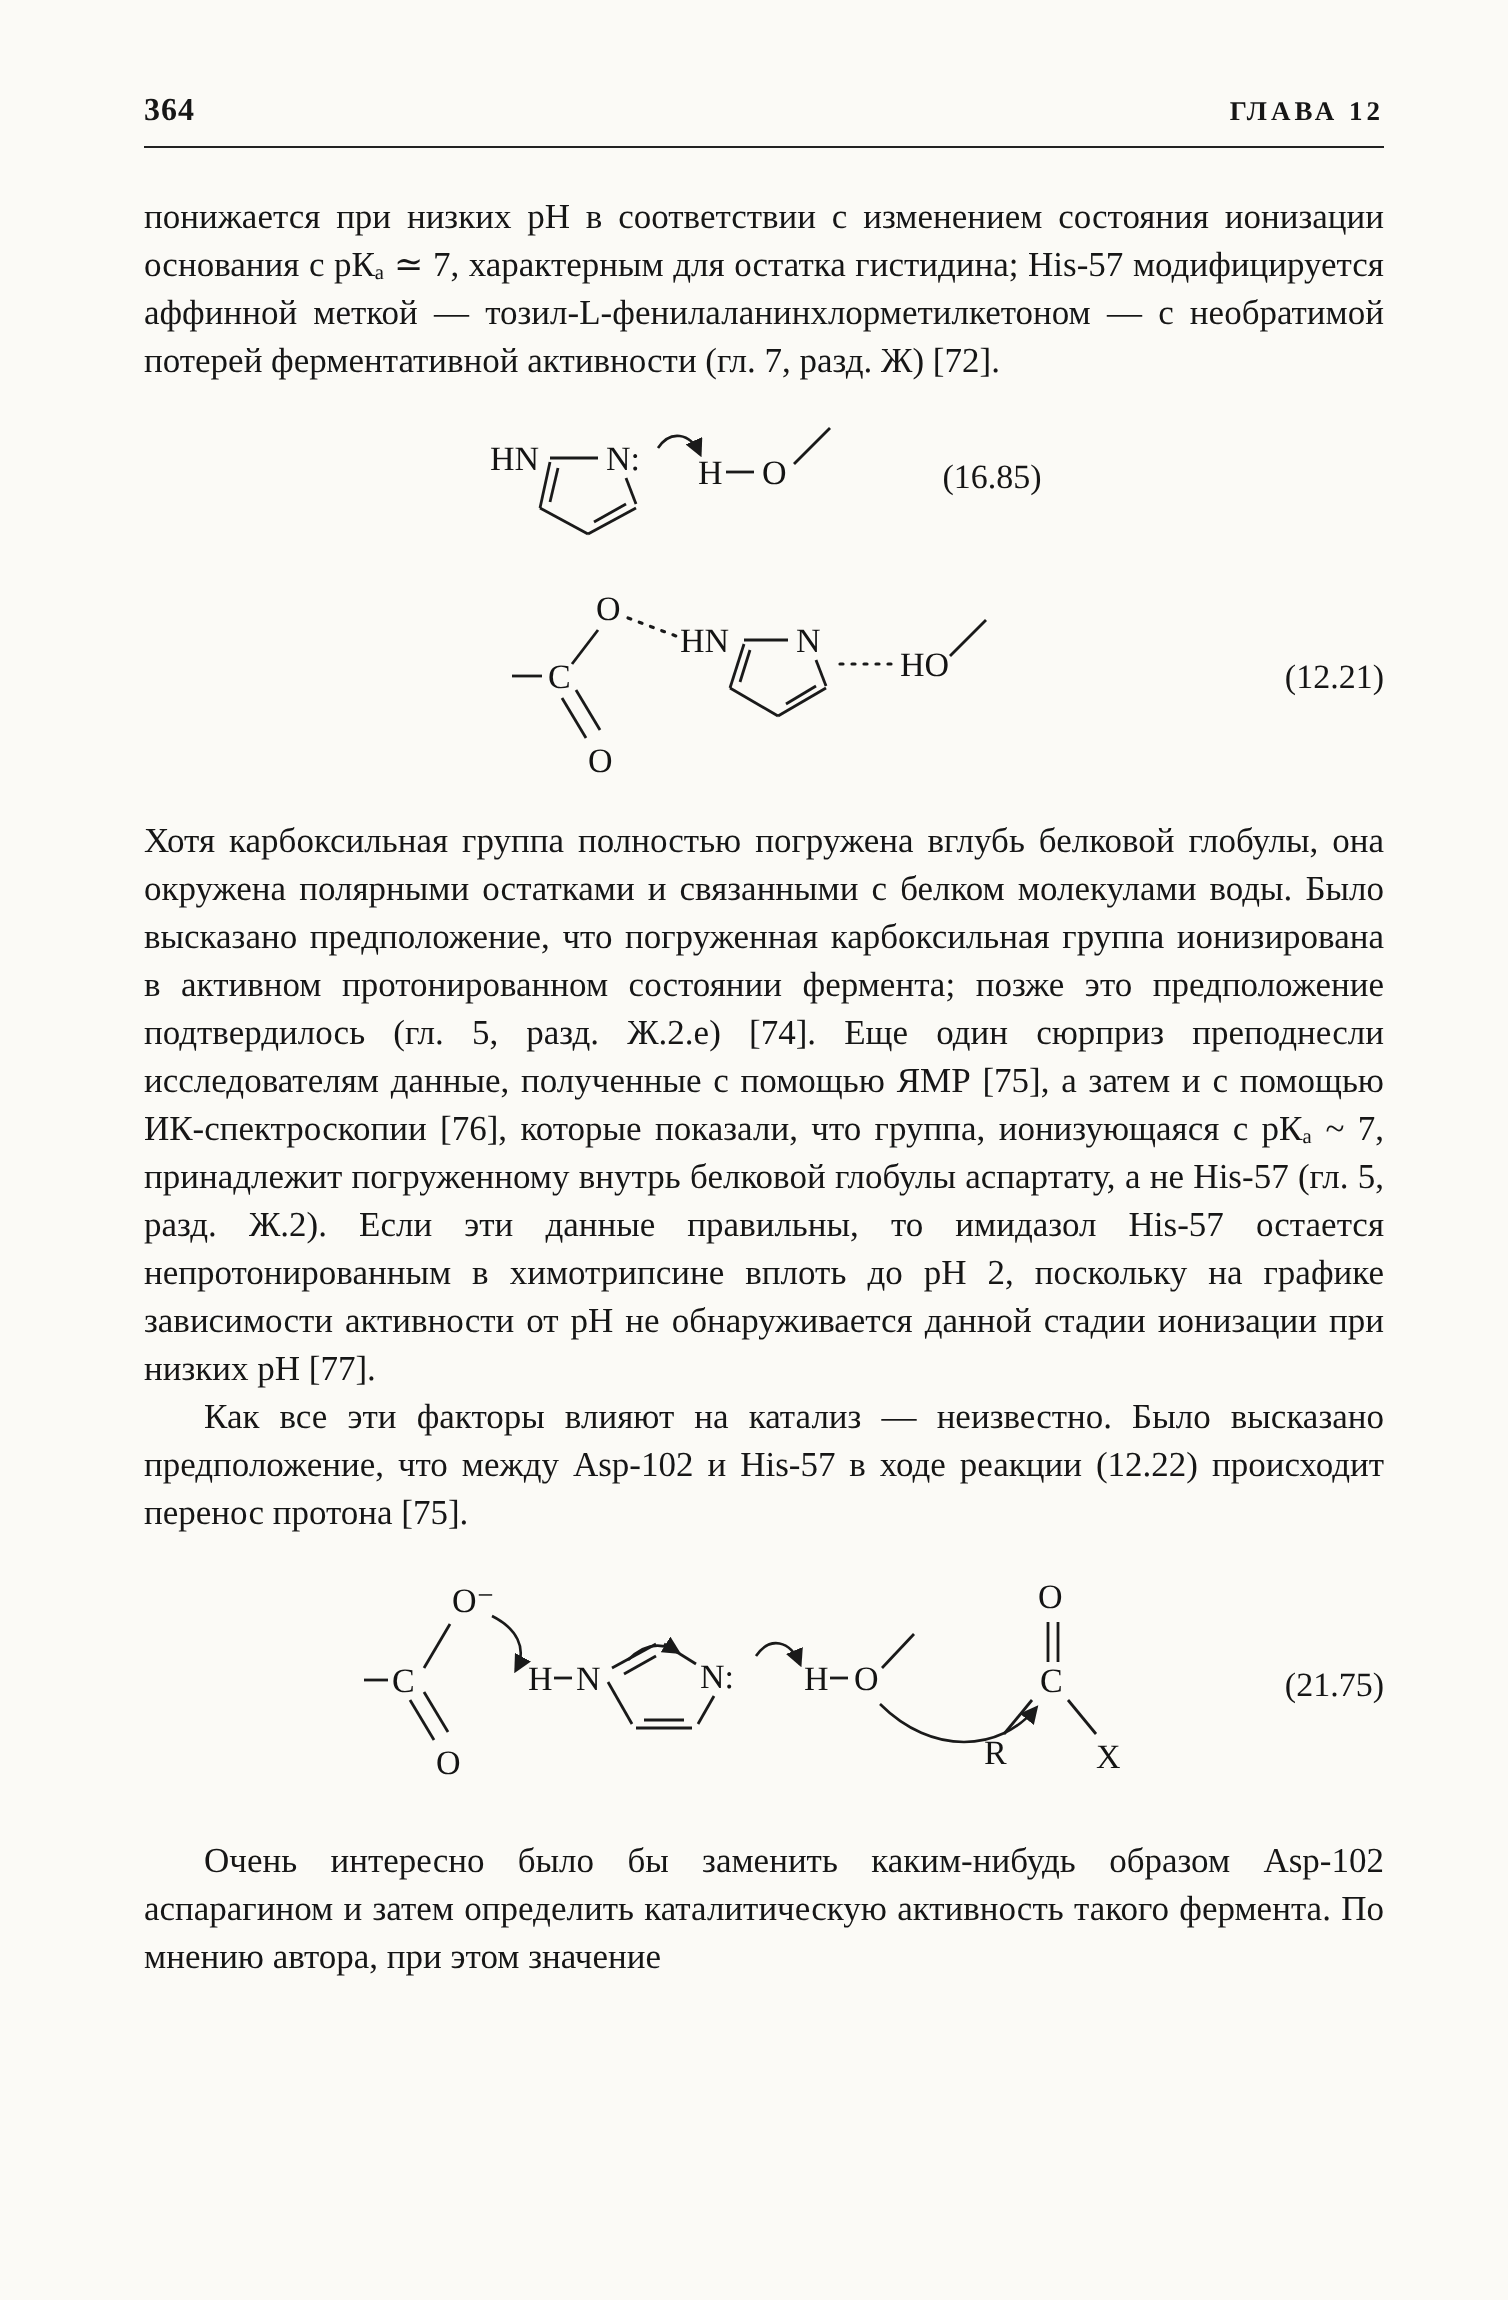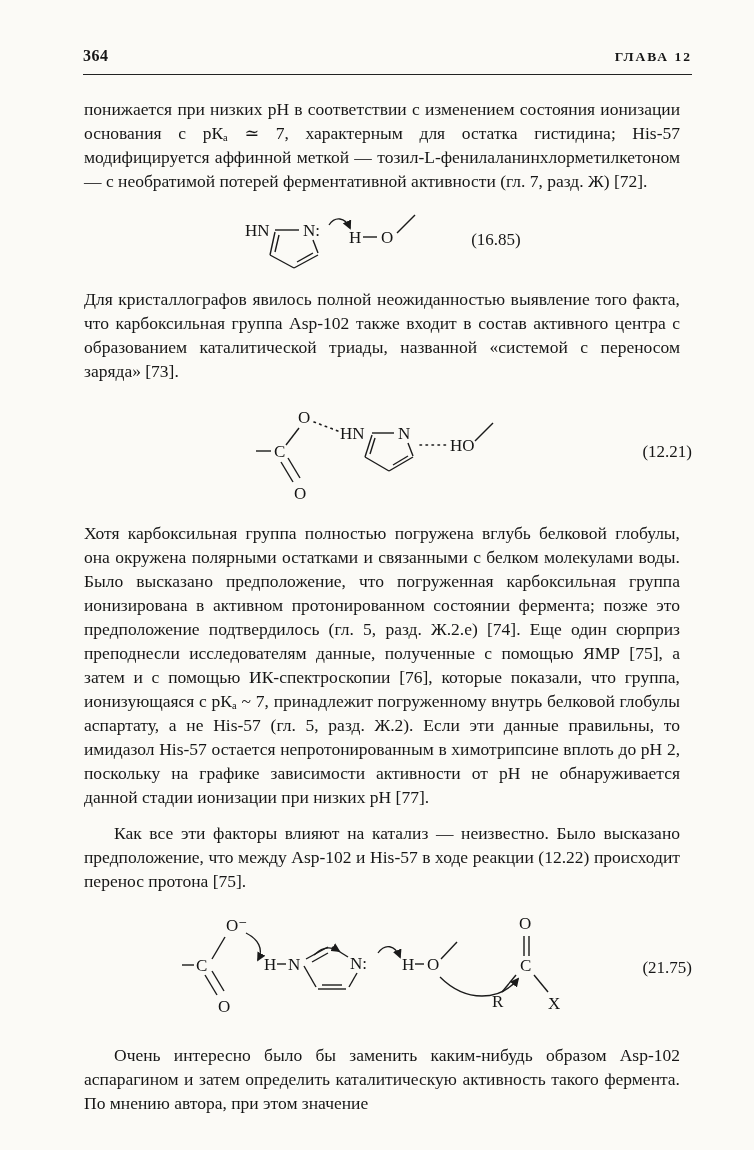--- a/index.html
+++ b/index.html
@@ -17,26 +17,25 @@
     line-height: 24px;
     color: #161616;
   }
   .page-header {
     display: flex;
     justify-content: space-between;
     align-items: baseline;
     border-bottom: 1.6px solid #222;
     padding-bottom: 5px;
     margin-bottom: 22px;
-    margin-left: 11px;
   }
   .page-num { font-weight: bold; font-size: 16px; letter-spacing: 0.5px; }
   .chapter  { font-size: 13.5px; letter-spacing: 2px; font-weight: bold; }
   .body-p {
-    margin: 12px;
+    margin: 0;
     text-align: justify;
     hyphens: auto;
   }
   .body-p.indent { text-indent: 30px; }
   .eq-row {
     position: relative;
     display: flex;
     justify-content: center;
     align-items: center;
     margin: 16px 0;
@@ -87,21 +86,20 @@
       <text x="106" y="34">H</text>
       <g>
         <line x1="120" y1="28" x2="134" y2="28"></line>
         <line x1="154" y1="24" x2="172" y2="6"></line>
       </g>
       <text x="138" y="34">O</text>
     </svg>
     <span class="eq-label inline">(16.85)</span>
   </div>
 
-  <p class="body-p">Для кристаллографов явилось полной неожиданностью выявление того факта, что карбоксильная группа Asp-102 также входит в состав активного центра с образованием каталитической триады, названной «системой с переносом заряда» [73].</p>
 
   <div class="eq-row">
     <svg width="252" height="106" viewBox="0 0 252 106">
       <g>
         <line x1="0" y1="52" x2="15" y2="52"></line>
         <line x1="25" y1="63" x2="37" y2="83"></line>
         <line x1="32" y1="59" x2="44" y2="79"></line>
         <line x1="30" y1="46" x2="43" y2="29"></line>
       </g>
       <text x="18" y="58">C</text>

